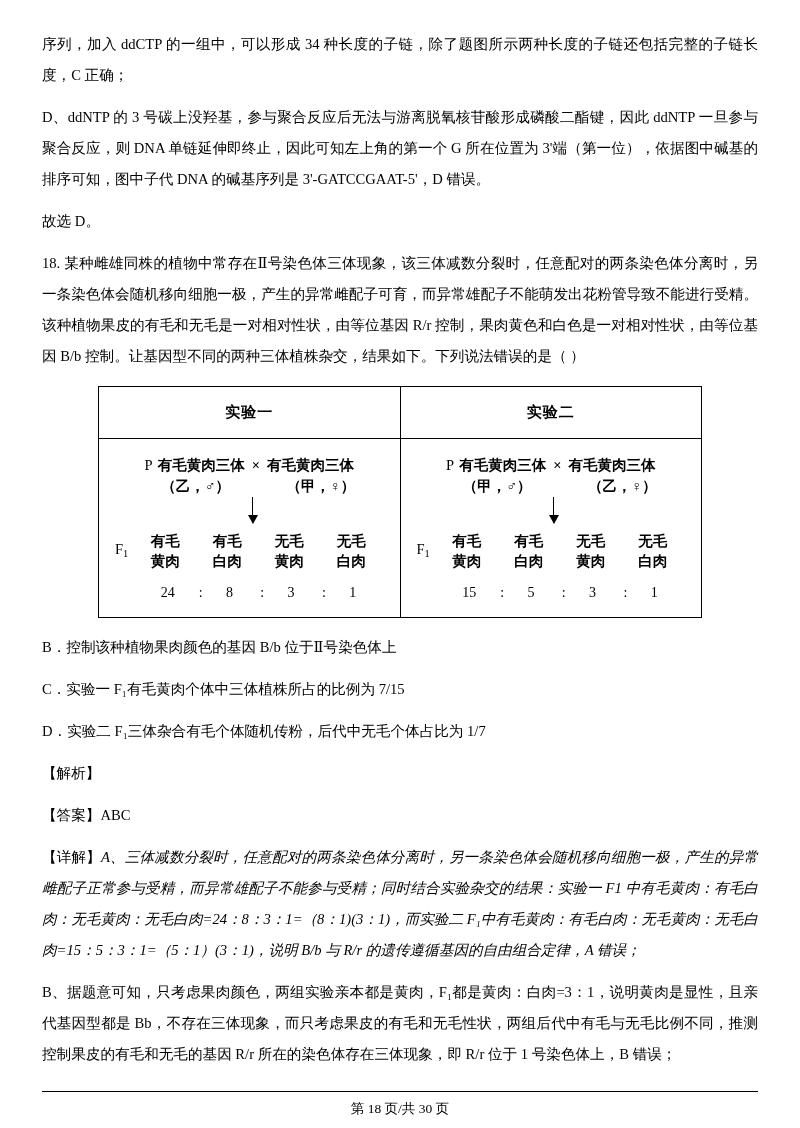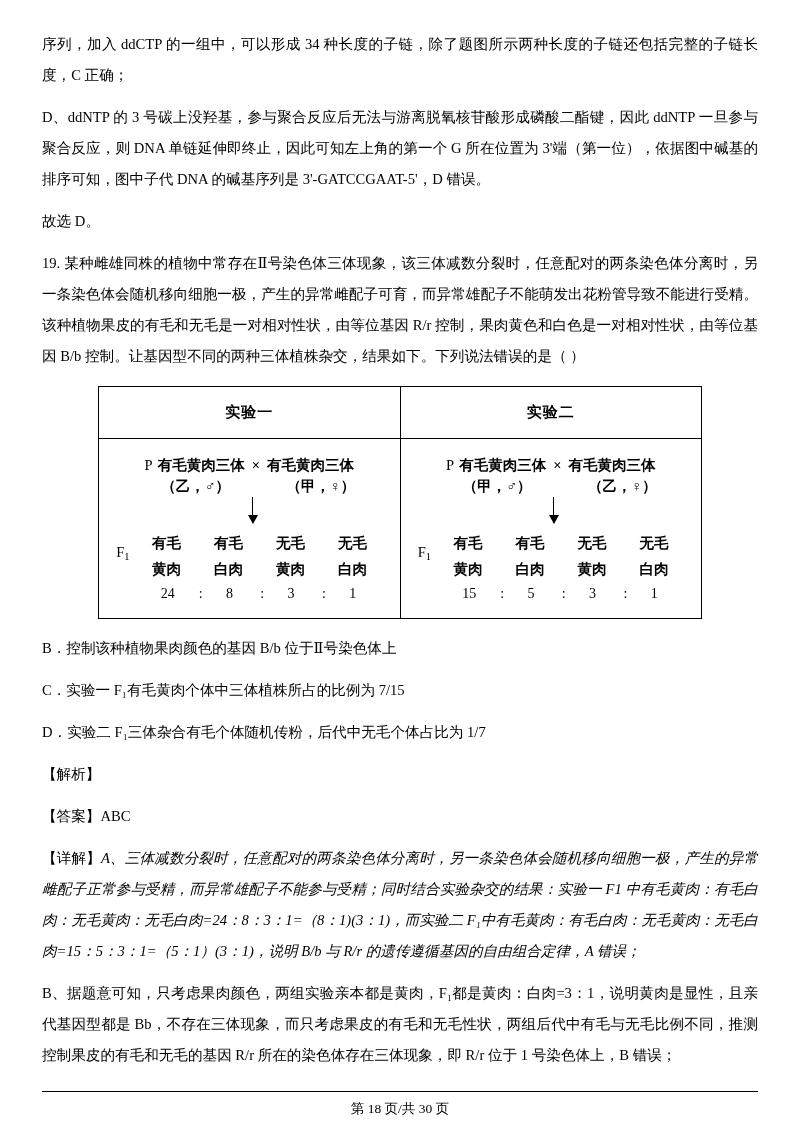--- a/index.html
+++ b/index.html
@@ -105,41 +105,41 @@
     left: -5.2px;
     bottom: -1px;
     width: 0; height: 0;
     border-left: 5.5px solid transparent;
     border-right: 5.5px solid transparent;
     border-top: 9px solid #000;
   }
   .f1-row {
     display: flex;
     align-items: flex-start;
-    justify-content: flex-end;
-    font-size: 14.5px;
-    line-height: 26px;
+    justify-content: flex-start;
+    font-size: 14.5px;
+    line-height: 20px;
   }
   .f1-label {
     font-size: 14.5px;
     padding-top: 8px;
     margin-right: 6px;
     white-space: nowrap;
   }
   .f1-item {
     font-weight: bold;
     text-align: center;
     width: 62px;
   }
-  .f1-item span { display: block; font-family: Liberation Mono, monospace; }
+  .f1-item span { display: block; }
   .ratio-row {
     display: flex;
     justify-content: center;
     font-size: 14px;
-    margin-top: 3px;
+    margin-top: 14px;
     padding-left: 22px;
   }
   .ratio-num { width: 62px; text-align: center; }
   .ratio-colon { width: 0; text-align: center; }
 
   .footer {
     position: absolute;
     left: 0;
     right: 0;
     bottom: 10px;
@@ -156,21 +156,21 @@
 </style>
 </head>
 <body>
 
 <div class="page">
 
   <p class="para">序列，加入 ddCTP 的一组中，可以形成 34 种长度的子链，除了题图所示两种长度的子链还包括完整的子链长度，C 正确；</p>
   <p class="para">D、ddNTP 的 3 号碳上没羟基，参与聚合反应后无法与游离脱氧核苷酸形成磷酸二酯键，因此 ddNTP 一旦参与聚合反应，则 DNA 单链延伸即终止，因此可知左上角的第一个 G 所在位置为 3'端（第一位），依据图中碱基的排序可知，图中子代 DNA 的碱基序列是 3'-GATCCGAAT-5'，D 错误。</p>
   <p class="para">故选 D。</p>
 
-  <p class="para"><span>19.</span> <span>某种雌雄同株的植物中常存在Ⅱ号染色体三体现象，该三体减数分裂时，任意配对的两条染色体分离时，另一条染色体会随机移向细胞一极，产生的异常雌配子可育，而异常雄配子不能萌发出花粉管导致不能进行受精。该种植物果皮的有毛和无毛是一对相对性状，由等位基因 R/r 控制，果肉黄色和白色是一对相对性状，由等位基因 B/b 控制。让基因型不同的两种三体植株杂交，结果如下。下列说法错误的是（      ）</span></p>
+  <p class="para"><span>18.</span> <span>某种雌雄同株的植物中常存在Ⅱ号染色体三体现象，该三体减数分裂时，任意配对的两条染色体分离时，另一条染色体会随机移向细胞一极，产生的异常雌配子可育，而异常雄配子不能萌发出花粉管导致不能进行受精。该种植物果皮的有毛和无毛是一对相对性状，由等位基因 R/r 控制，果肉黄色和白色是一对相对性状，由等位基因 B/b 控制。让基因型不同的两种三体植株杂交，结果如下。下列说法错误的是（      ）</span></p>
 
   <div class="exp-table-wrap">
     <table class="exp">
       <tbody>
           <tr>
         <td class="exp-head">实验一</td>
         <td class="exp-head">实验二</td>
       </tr>
       <tr>
         <td class="exp-cell">

